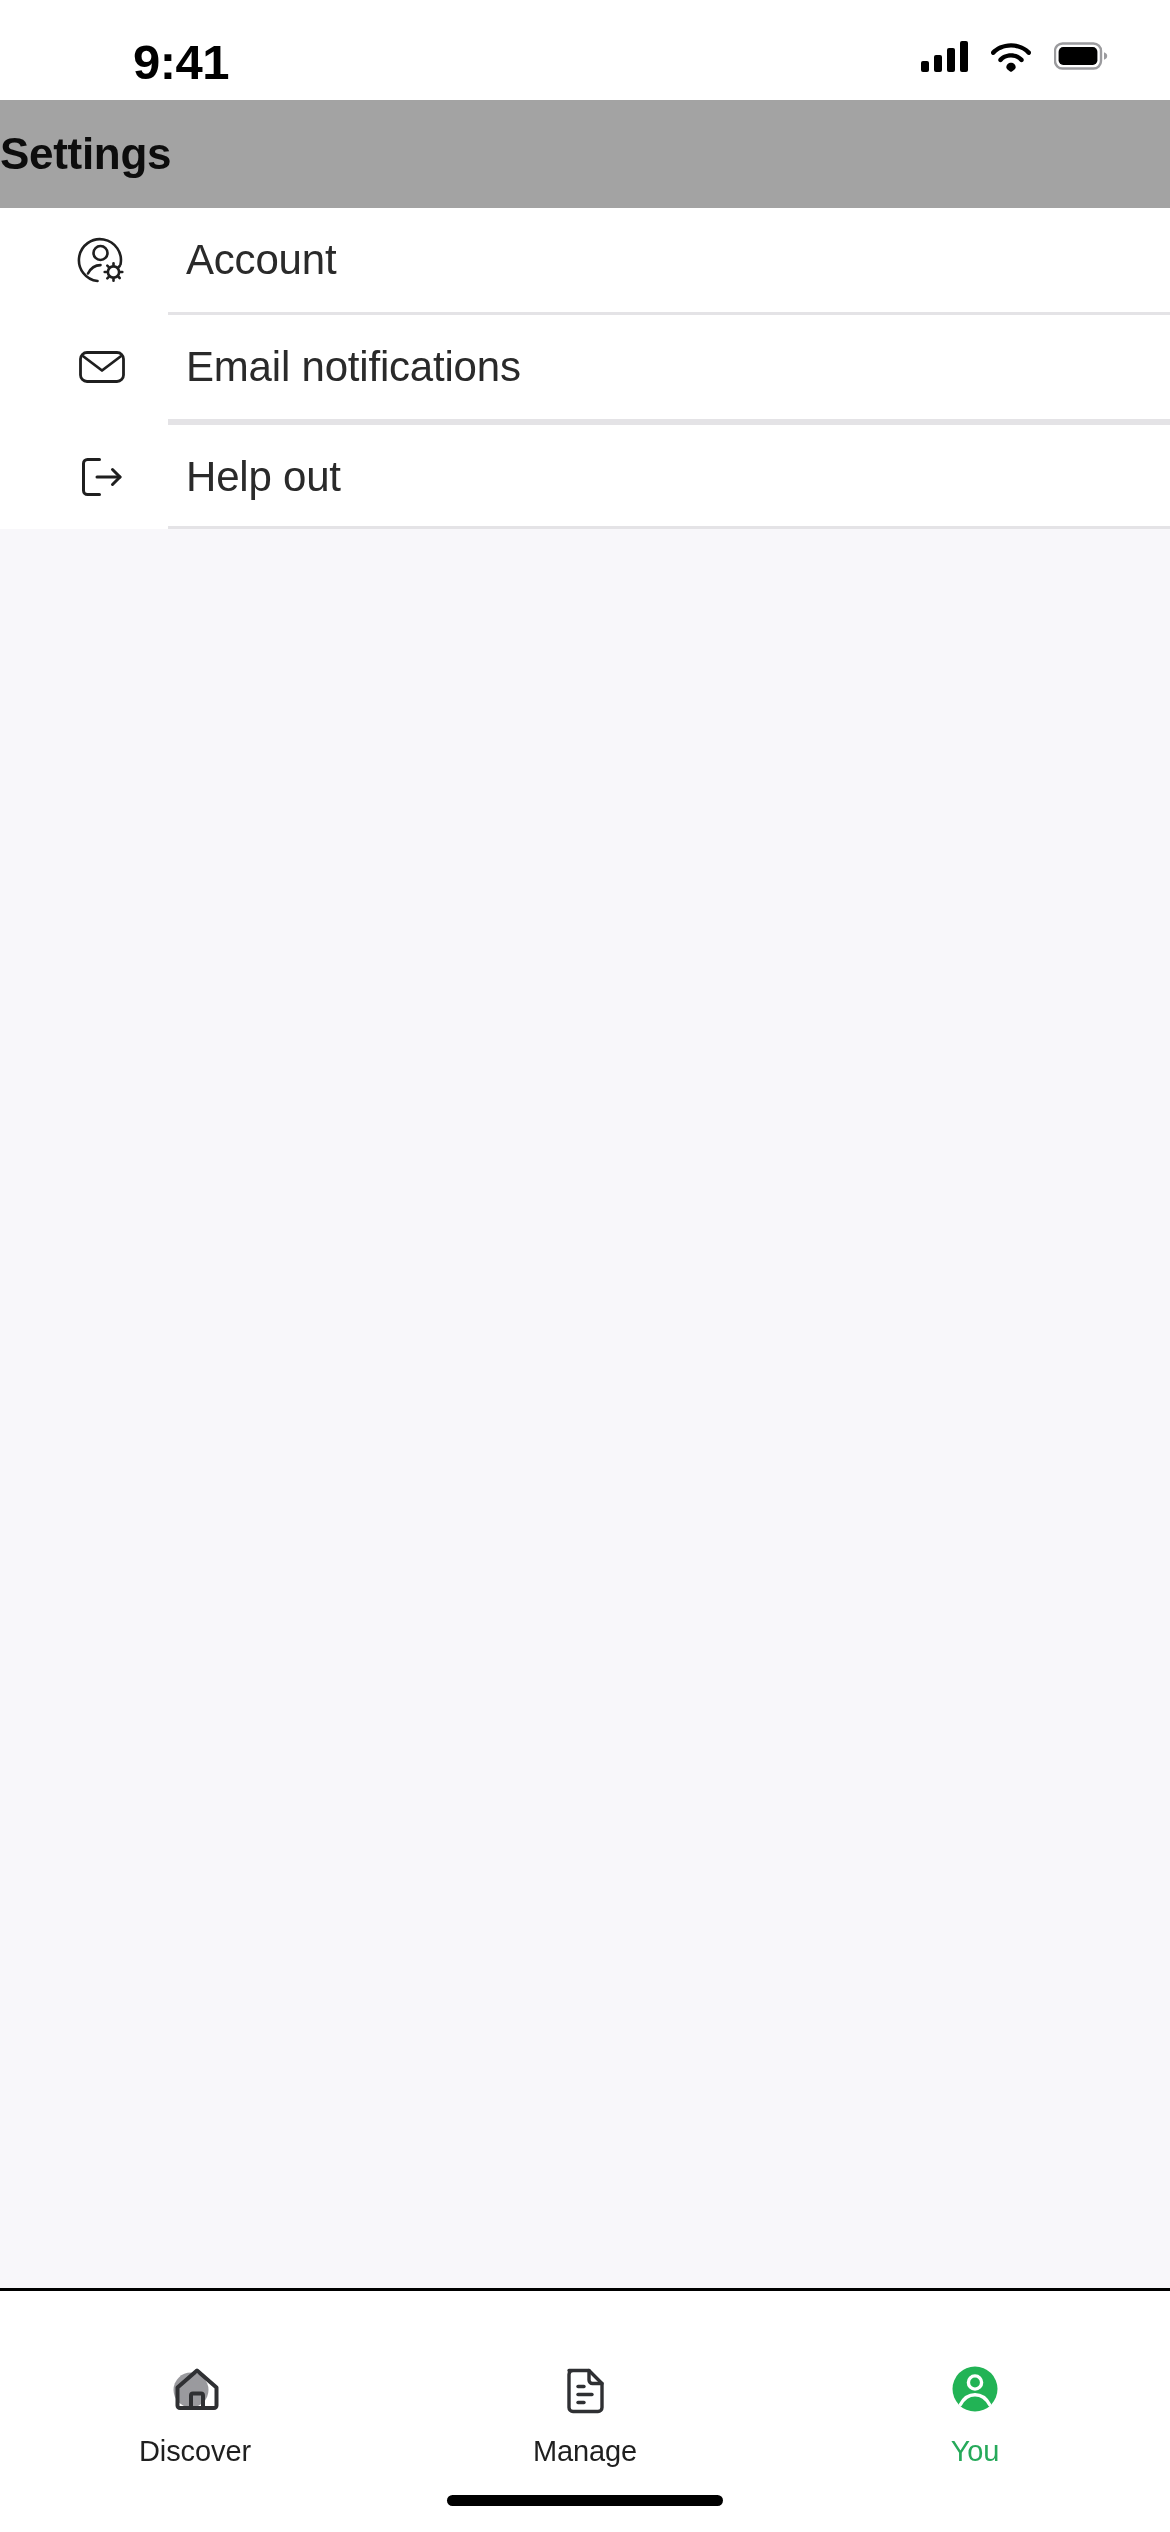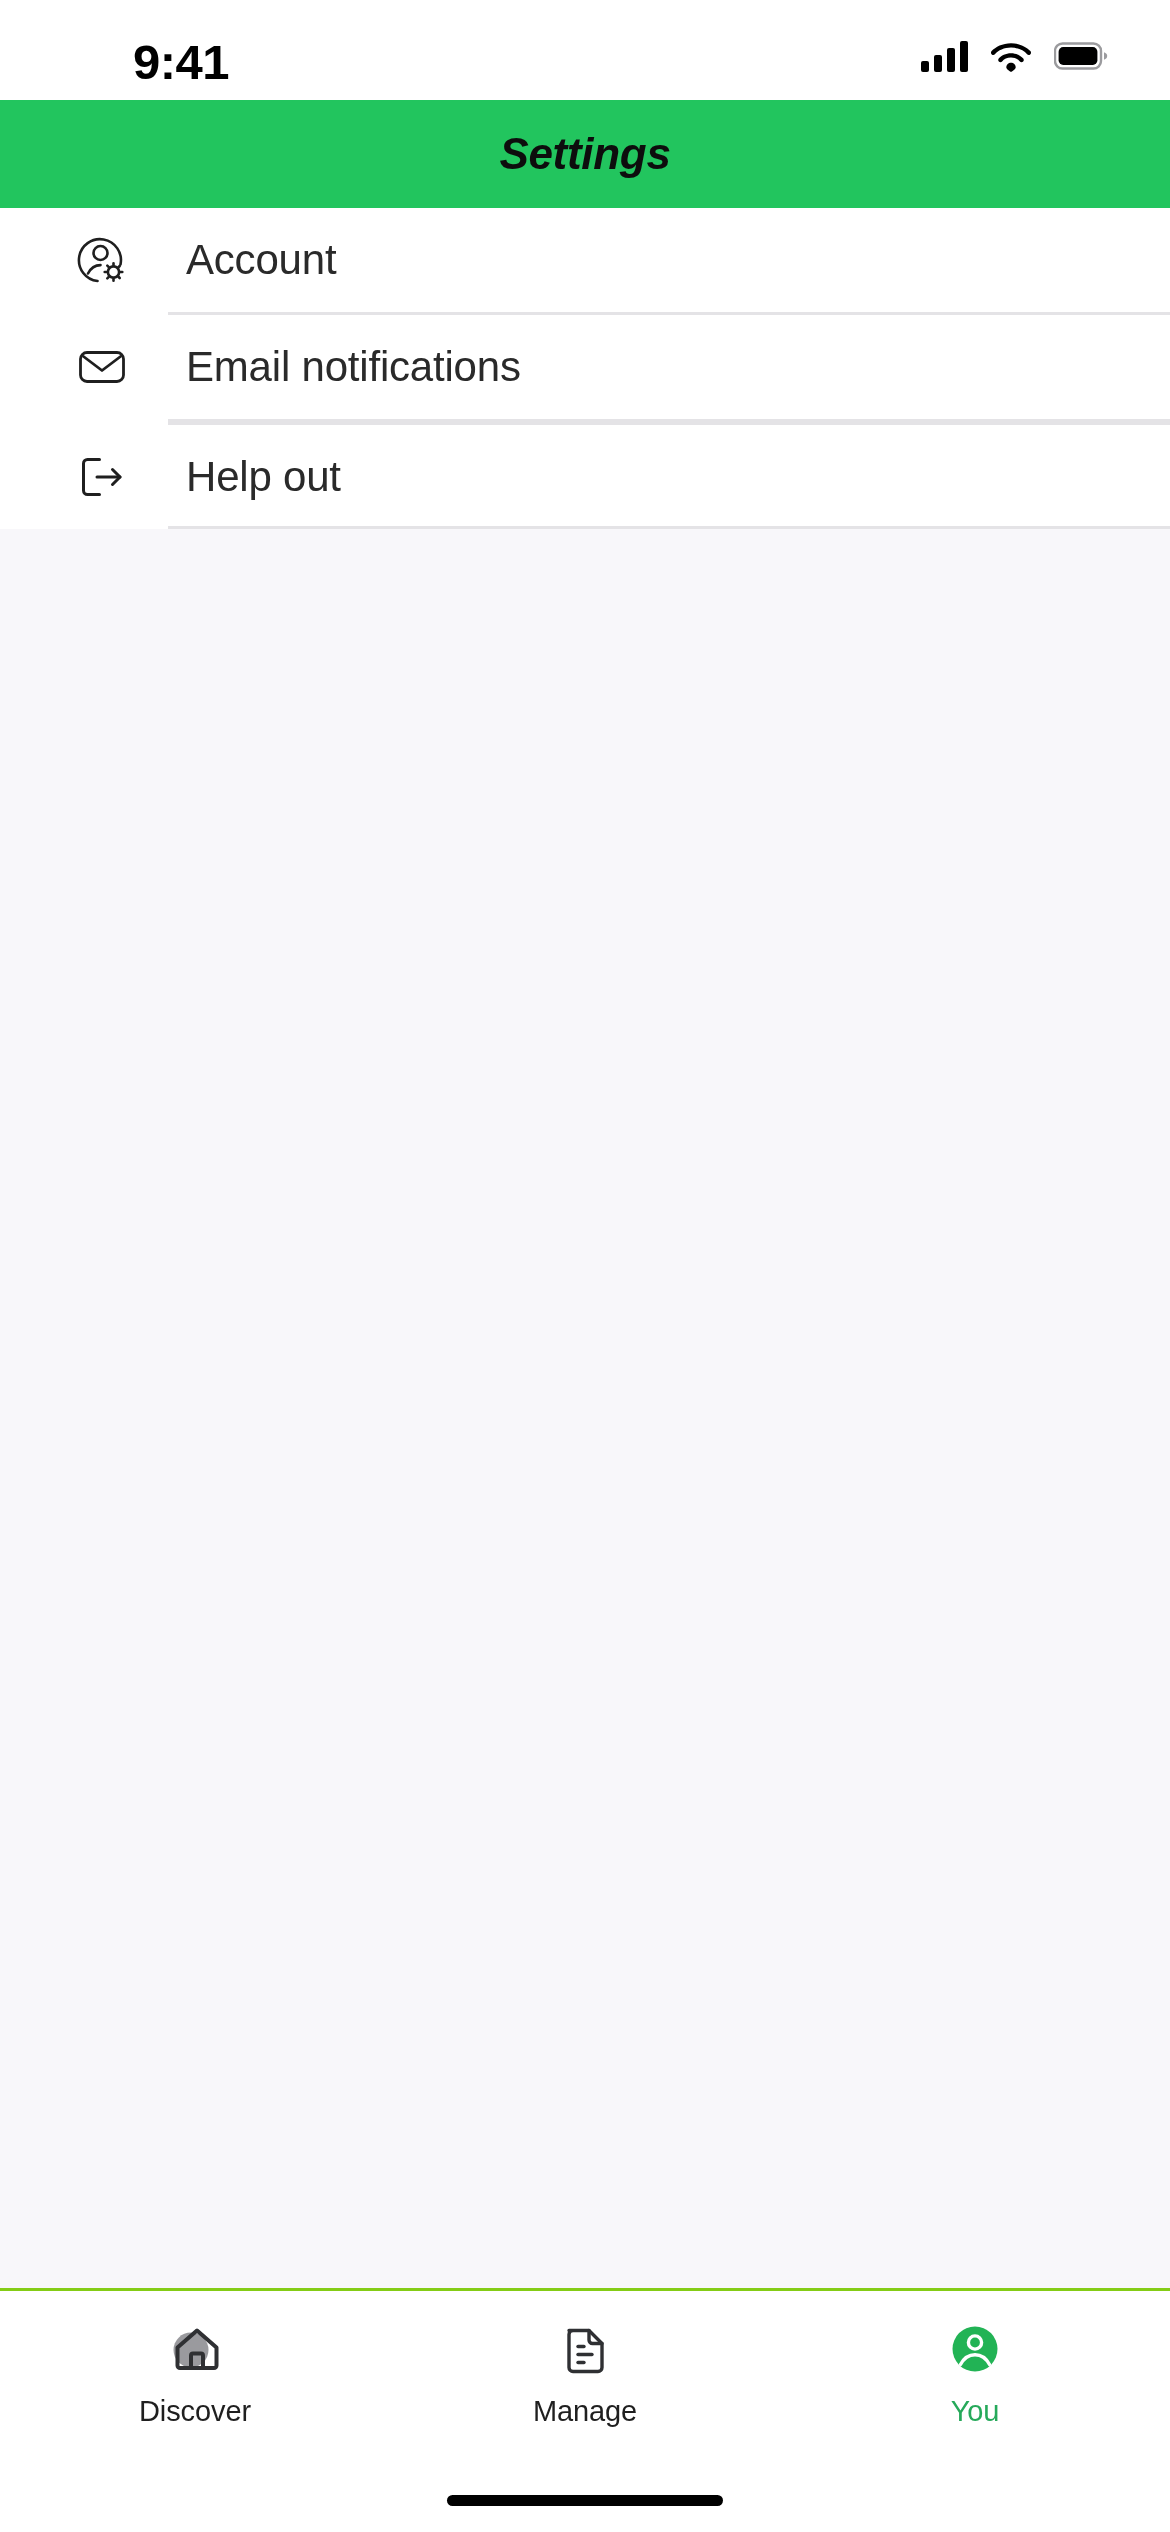--- a/index.html
+++ b/index.html
@@ -57,25 +57,23 @@
   .signal-bars i:nth-child(3) { height: 24px; }
   .signal-bars i:nth-child(4) { height: 31px; }
 
   .wifi-ico { width: 42px; height: 32px; display: block; }
   .battery-ico { width: 54px; height: 28px; display: block; }
 
   
   .header {
     flex: 0 0 108px;
     height: 108px;
-    background: #22c55e;
-    display: flex;
-    align-items: center;
-    justify-content: center;
-    font-style: italic;
+    background: #a3a3a3;
+    display: flex;
+    align-items: center;
   }
   .header-title {
     font-size: 44px;
     font-weight: bold;
     color: #0d0d0d;
     letter-spacing: -0.3px;
   }
 
   
   .list-wrap {
@@ -127,23 +125,23 @@
   .body-fill {
     flex: 1 1 auto;
     background: #f8f7fa;
   }
 
   
   .tab-bar {
     flex: 0 0 180px;
     height: 180px;
     background: #ffffff;
-    border-top: 3px solid #84cc16;
-    display: flex;
-    align-items: flex-start;
+    border-top: 3px solid #000000;
+    display: flex;
+    align-items: flex-end;
     padding-top: 26px;
   }
   .tab {
     flex: 1 1 0;
     display: flex;
     flex-direction: column;
     align-items: center;
     gap: 14px;
     cursor: pointer;
   }

